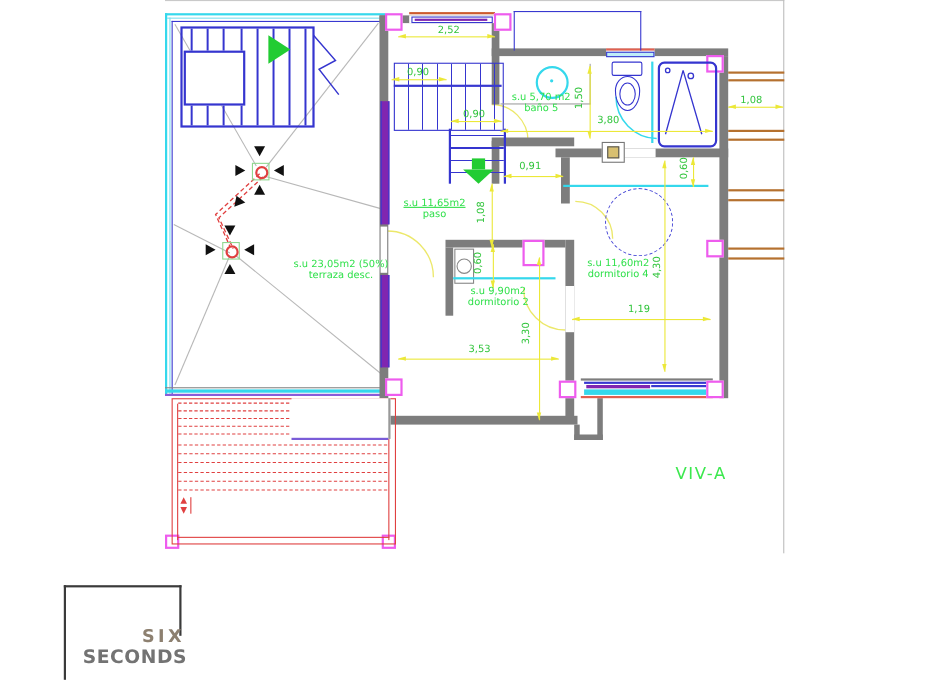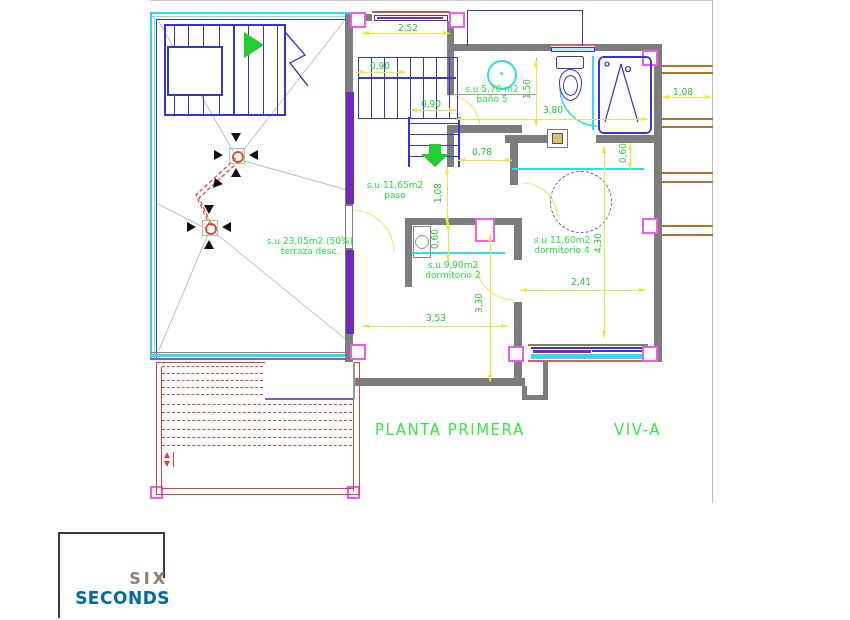--- a/index.html
+++ b/index.html
@@ -214,55 +214,54 @@
   <div class="dlv" style="left:447px;top:167px;height:58px;"></div>
   <div class="dlv" style="left:448px;top:222px;height:40px;"></div>
   <div class="dlv" style="left:490px;top:234px;height:148px;"></div>
   <div class="dlh" style="left:362px;top:326px;width:146px;"></div>
   <div class="dlv" style="left:604px;top:146px;height:192px;"></div>
   <div class="dlh" style="left:520px;top:290px;width:126px;"></div>
 
   <div class="dimt" style="left:393px;top:23px;width:30px;">2,52</div>
   <div class="dimt" style="left:365px;top:61px;width:30px;">0,90</div>
   <div class="dimt" style="left:416px;top:99px;width:30px;">0,90</div>
-  <div class="dimt" style="left:467px;top:147px;width:30px;">0,78</div>
+  <div class="dimt" style="left:467px;top:147px;width:30px;">0,91</div>
   <div class="dimt" style="left:668px;top:87px;width:30px;">1,08</div>
   <div class="dimt vlbl" style="left:513px;top:84px;width:28px;">1,50</div>
   <div class="dimt" style="left:538px;top:105px;width:30px;">3,80</div>
   <div class="dimt vlbl" style="left:609px;top:148px;width:28px;">0,60</div>
   <div class="dimt vlbl" style="left:424px;top:188px;width:28px;">1,08</div>
   <div class="dimt vlbl" style="left:421px;top:234px;width:28px;">0,60</div>
   <div class="dimt vlbl" style="left:465px;top:298px;width:28px;">3,30</div>
   <div class="dimt" style="left:421px;top:313px;width:30px;">3,53</div>
   <div class="dimt vlbl" style="left:584px;top:238px;width:28px;">4,30</div>
-  <div class="dimt" style="left:566px;top:277px;width:30px;">2,41</div>
+  <div class="dimt" style="left:566px;top:277px;width:30px;">1,19</div>
 
   <div class="roomlbl" style="left:262px;top:236px;width:96px;">
     <span style="display:block;">s.u 23,05m2 (50%)</span>
     <span style="display:block;">terraza desc.</span>
   </div>
   <div class="roomlbl" style="left:362px;top:180px;width:66px;">
-    <span style="display:block;">s.u 11,65m2</span>
+    <span style="display:block;text-decoration:underline;">s.u 11,65m2</span>
     <span style="display:block;">paso</span>
   </div>
   <div class="roomlbl" style="left:462px;top:84px;width:60px;">
     <span style="display:block;">s.u 5,70 m2</span>
     <span style="display:block;">baño 5</span>
   </div>
   <div class="roomlbl" style="left:420px;top:260px;width:66px;">
     <span style="display:block;">s.u 9,90m2</span>
     <span style="display:block;">dormitorio 2</span>
   </div>
   <div class="roomlbl" style="left:528px;top:235px;width:68px;">
     <span style="display:block;">s.u 11,60m2</span>
     <span style="display:block;">dormitorio 4</span>
   </div>
 
-  <div class="title" style="left:375px;top:421px;">PLANTA PRIMERA</div>
   <div class="title" style="left:614px;top:421px;">VIV-A</div>
 
   <div class="a" style="left:58px;top:532px;width:107px;height:2px;background:#3a3a3a;"></div>
   <div class="a" style="left:58px;top:532px;width:2px;height:86px;background:#3a3a3a;"></div>
   <div class="a" style="left:163px;top:532px;width:2px;height:46px;background:#3a3a3a;"></div>
   <div class="a" style="left:110px;top:569px;width:58px;text-align:right;color:#8d8070;font-weight:bold;font-size:16px;letter-spacing:3px;">SIX</div>
-  <div class="a" style="left:64px;top:588px;width:106px;text-align:right;color:#0369a1;font-weight:bold;font-size:17px;letter-spacing:0.5px;">SECONDS</div>
+  <div class="a" style="left:64px;top:588px;width:106px;text-align:right;color:#737373;font-weight:bold;font-size:17px;letter-spacing:0.5px;">SECONDS</div>
 
 </div>
 
 </body></html>

